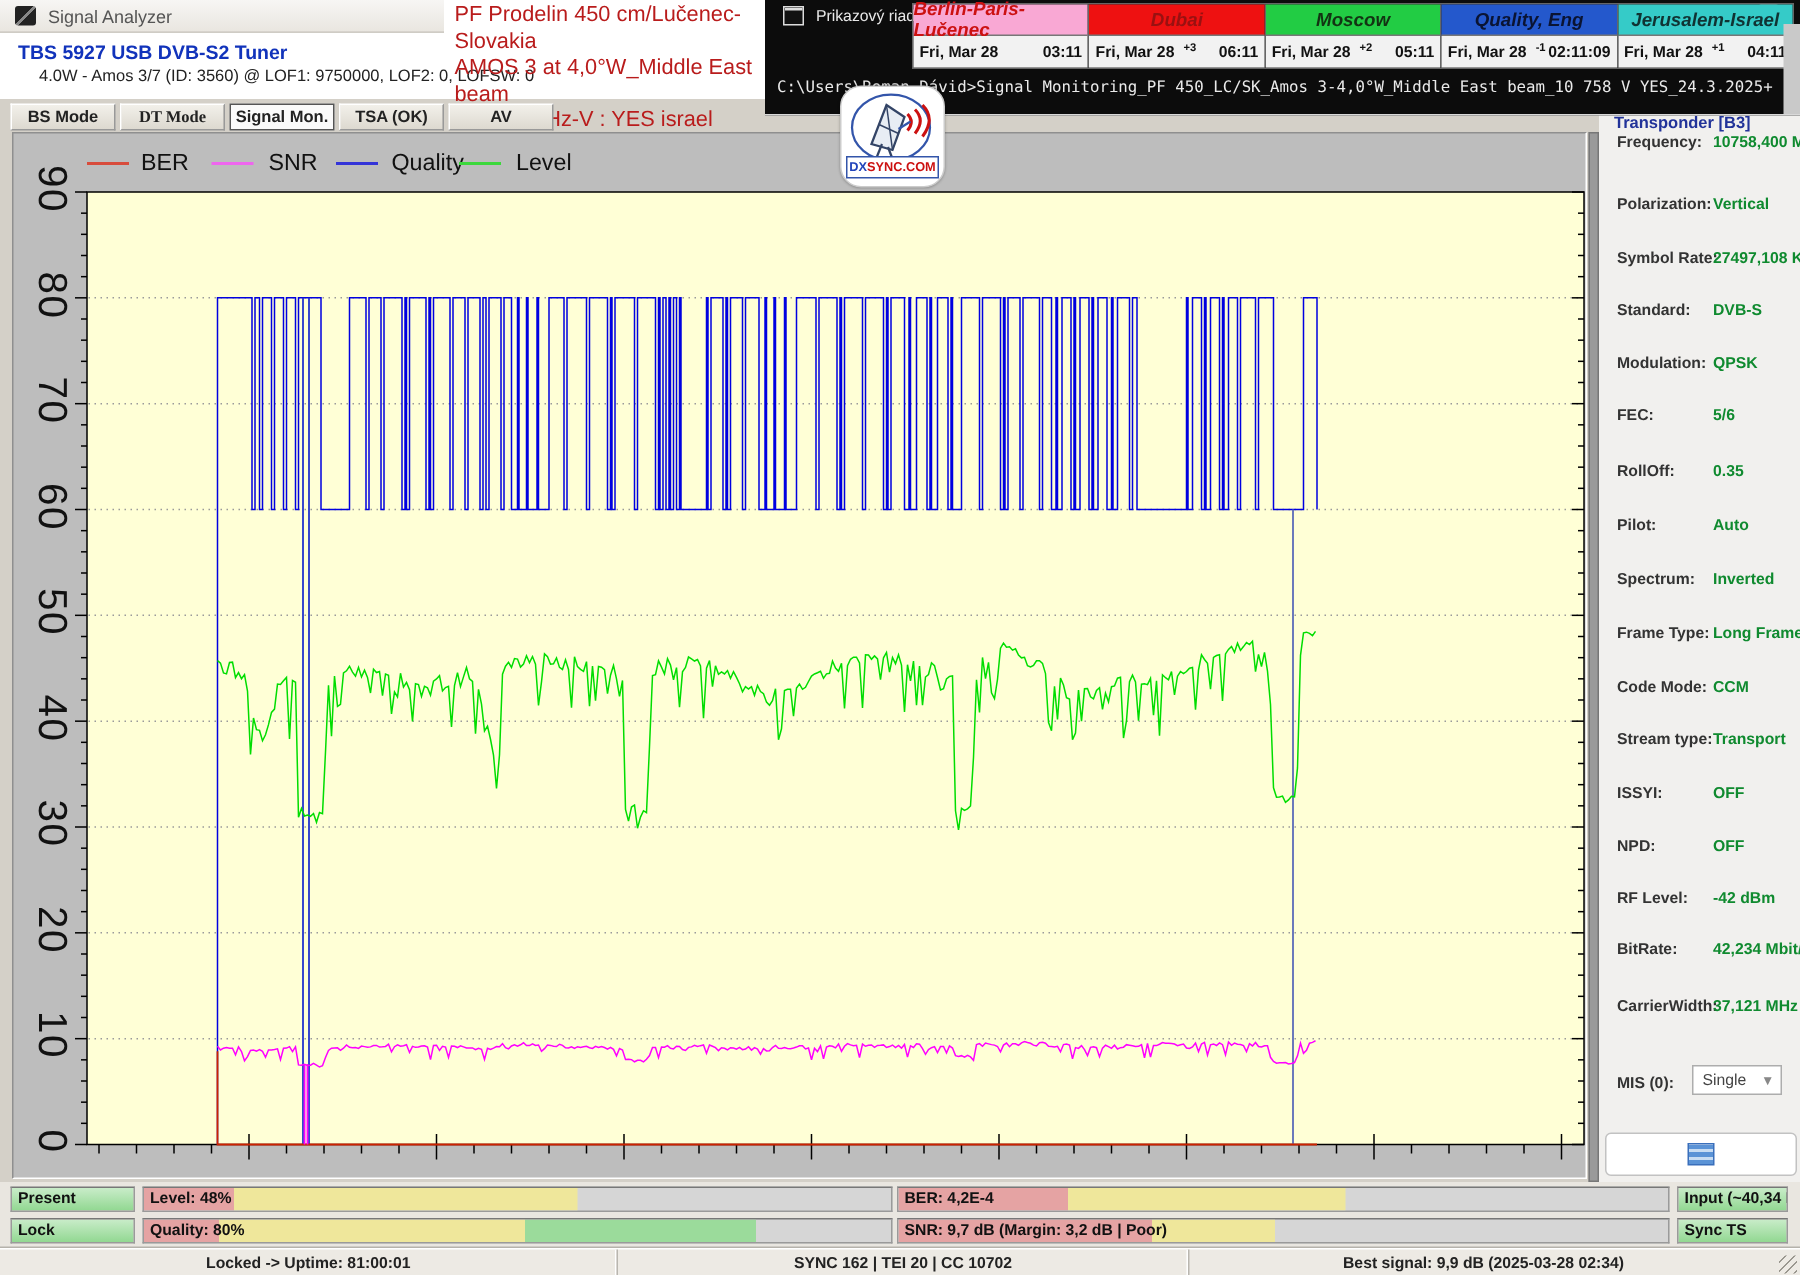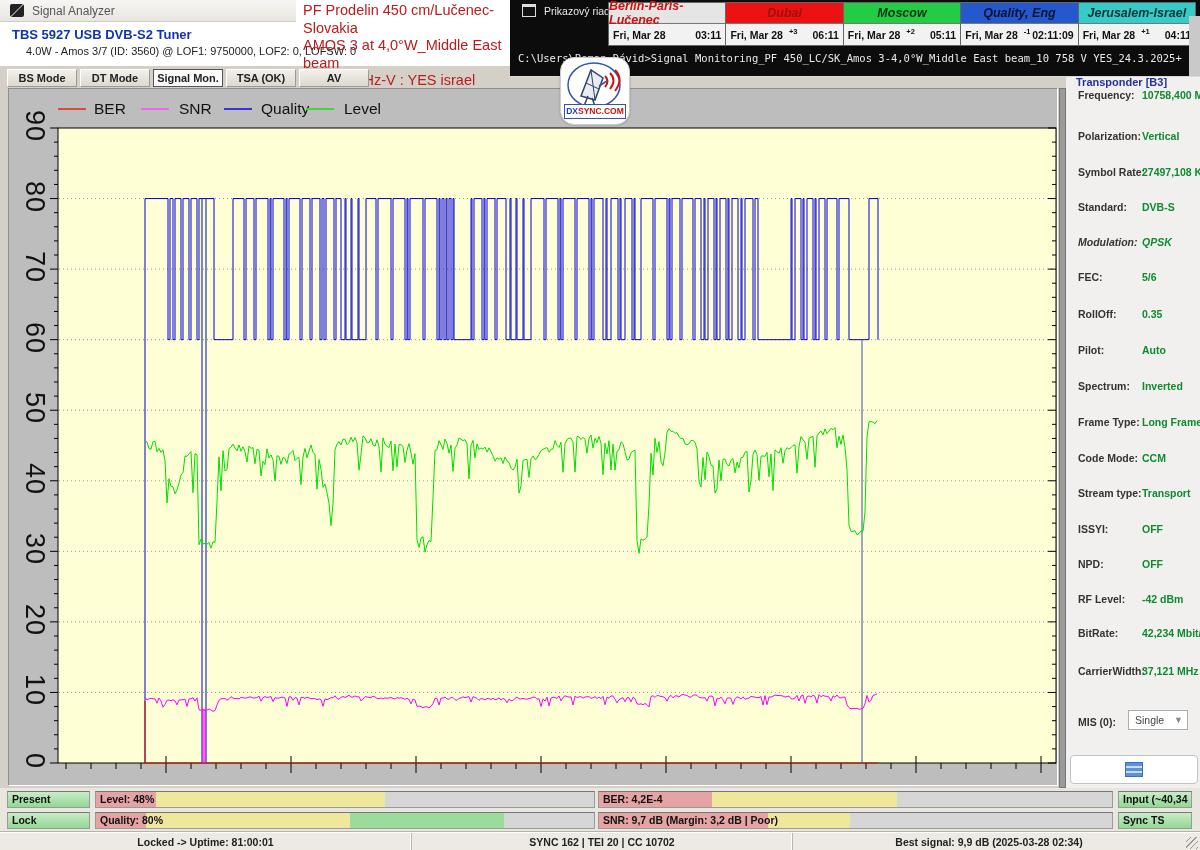--- a/index.html
+++ b/index.html
@@ -96,21 +96,21 @@
 <div class="abs" id="tuner-detail">4.0W - Amos 3/7 (ID: 3560) @ LOF1: 9750000, LOF2: 0, LOFSW: 0</div>
 <div class="abs" id="notes">
   <div>PF Prodelin 450 cm/Lučenec-Slovakia</div>
   <div>AMOS 3 at 4,0°W_Middle East beam</div>
   <div>10 758 MHz-V : YES israel</div>
   <div>Locked Uptime : 81:00:01</div>
 </div>
 
 <div id="tabs">
     <div class="tab" style="left: 7px;">BS Mode</div>
-    <div class="tab" style="left: 80px;">DT Mode</div>
+    <div class="tab" style="left: 80px; font-family: Liberation Serif, serif;">DT Mode</div>
     <div class="tab active" style="left: 153px;">Signal Mon.</div>
     <div class="tab" style="left: 226px;">TSA (OK)</div>
     <div class="tab" style="left: 299px;">AV (Stopped)</div>
   </div>
 
 <div class="abs" id="chart-panel">
   <div id="legend">
       <div class="leg-line" style="left: 49px; background: rgb(216, 76, 60);"></div>
       <div class="leg-text" style="left: 85px;">BER</div>
       <div class="leg-line" style="left: 132px; background: rgb(238, 102, 238);"></div>
@@ -300,21 +300,21 @@
         <span class="p-value">Vertical</span>
       </div>
       <div class="param-row" style="top: 90px;">
         <span class="p-label">Symbol Rate:</span>
         <span class="p-value">27497,108 KS/s</span>
       </div>
       <div class="param-row" style="top: 125px; padding-left: 12px;">
         <span class="p-label">Standard:</span>
         <span class="p-value">DVB-S</span>
       </div>
-      <div class="param-row" style="top: 160px; font-style: italic;">
+      <div class="param-row" style="top: 160px;">
         <span class="p-label">Modulation:</span>
         <span class="p-value">QPSK</span>
       </div>
       <div class="param-row" style="top: 195px;">
         <span class="p-label">FEC:</span>
         <span class="p-value">5/6</span>
       </div>
       <div class="param-row" style="top: 232px;">
         <span class="p-label">RollOff:</span>
         <span class="p-value">0.35</span>
@@ -414,21 +414,21 @@
 </div>
 
 <div class="abs" id="terminal">
   <div id="term-title">
     <div id="term-icon"></div>
     <div class="t">Prikazový riadok</div>
   </div>
   <div id="term-btn"></div>
   <div id="clocks">
       <div class="clock">
-        <div class="c-city" style="background: #e5e5e5; color: rgb(204, 17, 17);">Berlin-Paris-Lučenec</div>
+        <div class="c-city" style="background: #f9a8d4; color: rgb(204, 17, 17);">Berlin-Paris-Lučenec</div>
         <div class="c-date">
           <span class="d">Fri, Mar 28</span>
           <span class="off"></span>
           <span class="tm">03:11</span>
         </div>
       </div>
       <div class="clock">
         <div class="c-city" style="background: rgb(238, 17, 17); color: rgb(153, 17, 17);">Dubai</div>
         <div class="c-date">
           <span class="d">Fri, Mar 28</span>

